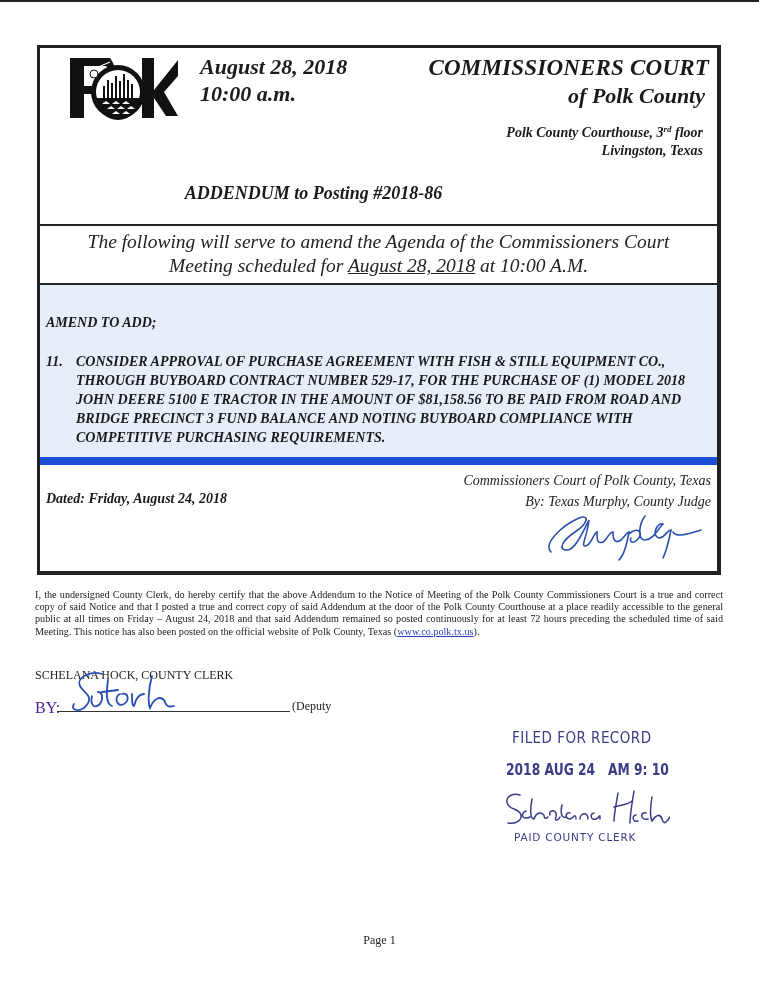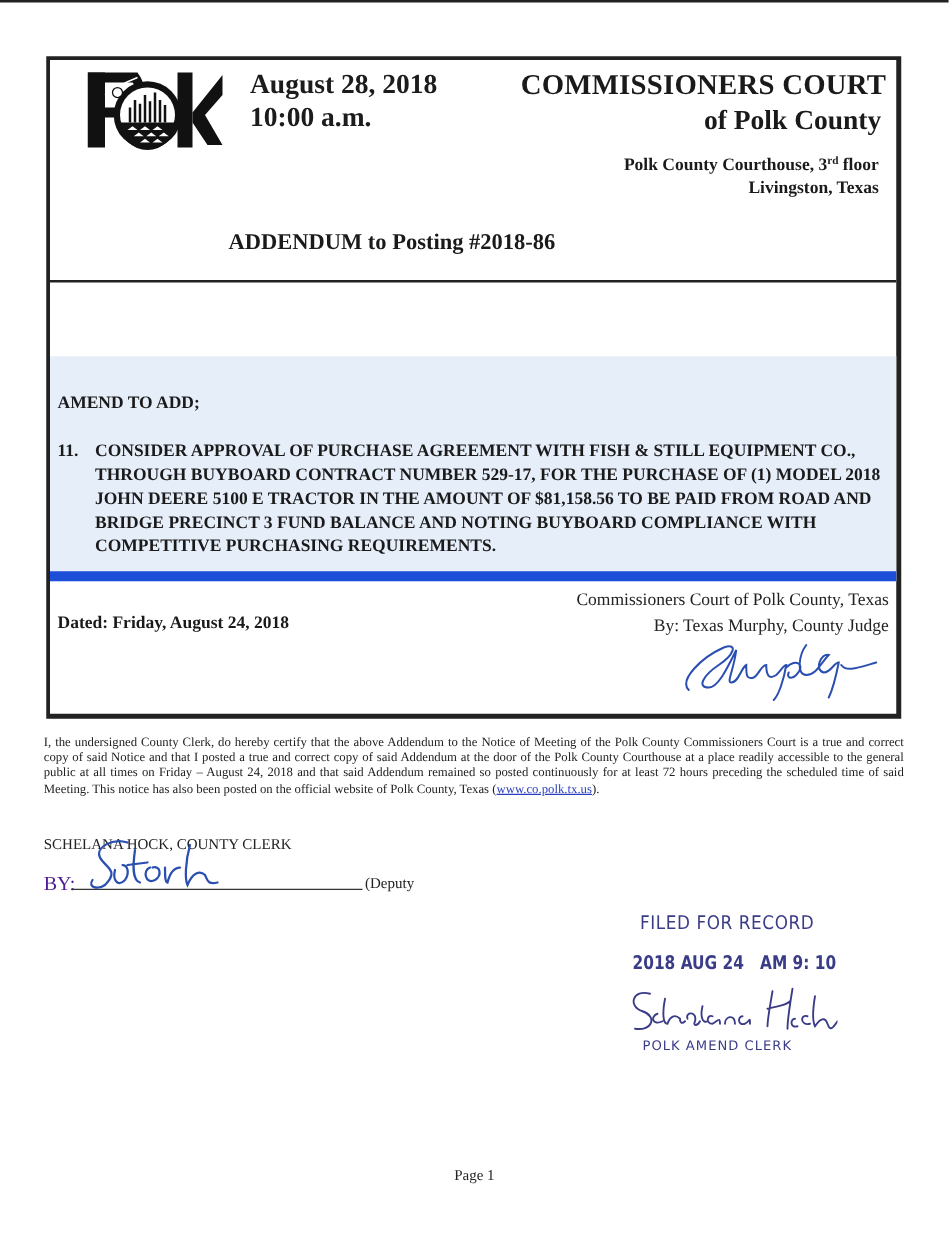--- a/index.html
+++ b/index.html
@@ -3,21 +3,21 @@
   <meta charset="utf-8">
   <style>
     * { margin: 0; padding: 0; box-sizing: border-box; }
     html, body { width: 759px; height: 994px; background: #ffffff; overflow: hidden; }
     body { position: relative; font-family: "Liberation Serif", "DejaVu Serif", serif; color: #1a1a1a; }
 
     .top-rule { position: absolute; left: 0; top: 0; width: 759px; height: 2px; background: #222; }
 
     .frame {
       position: absolute; left: 37px; top: 45px; width: 684px; height: 530px;
-      border: 3px solid #222; border-right-width: 4px; border-bottom-width: 4px;
+      border: 3px solid #222; border-right-width: 4px; border-bottom-width: 4px; font-style: italic;
     }
 
     
     .header { position: absolute; left: 0; top: 0; width: 100%; height: 178px; border-bottom: 2px solid #222; }
     .logo { position: absolute; left: 30px; top: 8px; width: 110px; height: 66px; }
     .meeting-date, .meeting-time {
       position: absolute; left: 160px; font-weight: bold; font-size: 22px; line-height: 26px; color: #1c1c1c;
     }
     .meeting-date { top: 6px; }
     .meeting-time { top: 33px; }
@@ -114,20 +114,24 @@
 
     <div class="court-title">COMMISSIONERS COURT</div>
     <div class="court-sub">of Polk County</div>
 
     <div class="address1"><span>Polk County Courthouse, 3</span><sup>rd</sup><span> floor</span></div>
     <div class="address2">Livingston, Texas</div>
 
     <div class="addendum-title">ADDENDUM to Posting #2018-86</div>
   </div>
 
+  <div class="intro">
+    <div>The following will serve to amend the Agenda of the Commissioners Court</div>
+    <div><span>Meeting scheduled for </span><u>August 28, 2018</u><span> at 10:00 A.M.</span></div>
+  </div>
 
   <div class="amend">
     <div class="amend-heading">AMEND TO ADD;</div>
     <div class="item">
       <span class="item-num">11.</span>
       <span class="item-text">CONSIDER APPROVAL OF PURCHASE AGREEMENT WITH FISH &amp; STILL EQUIPMENT CO., THROUGH BUYBOARD CONTRACT NUMBER 529-17, FOR THE PURCHASE OF (1) MODEL 2018 JOHN DEERE 5100 E TRACTOR IN THE AMOUNT OF $81,158.56 TO BE PAID FROM ROAD AND BRIDGE PRECINCT 3 FUND BALANCE AND NOTING BUYBOARD COMPLIANCE WITH COMPETITIVE PURCHASING REQUIREMENTS.</span>
     </div>
   </div>
 
   <div class="sign">
@@ -150,16 +154,16 @@
 <svg class="clerk-signature" viewBox="0 0 120 45">
   <path d="M40 4 C28 0 14 8 18 16 C22 24 34 26 22 38 C16 42 8 40 12 34 M30 26 C28 34 32 40 38 34 C42 28 40 22 36 22 M46 10 C44 24 44 34 50 36 M40 22 L56 20 M58 24 C52 26 54 38 62 34 C68 30 66 22 60 24 M70 24 C70 30 70 36 72 36 C74 28 78 24 82 24 M90 6 C86 20 86 34 88 38 C92 28 98 26 102 30 C104 34 104 38 112 36" stroke="#2b4fb0" stroke-width="1.8" fill="none" stroke-linecap="round"></path>
 </svg>
 
 <div class="stamp">
   <div class="stamp-line1">FILED FOR RECORD</div>
   <div class="stamp-line2">2018 AUG 24   AM 9: 10</div>
   <svg class="stamp-sig" viewBox="0 0 170 50">
     <path d="M20 8 C6 4 2 18 14 22 C26 26 22 38 8 36 M26 24 C20 26 22 34 30 30 M32 12 C30 22 30 32 34 32 C36 26 40 24 44 28 C44 32 46 32 48 30 M50 28 C48 22 58 22 56 30 C54 34 58 34 60 30 M62 18 C60 26 62 32 66 30 M70 26 C66 24 64 32 70 32 C74 30 76 26 76 32 M80 32 C80 26 88 24 88 32 M94 26 C90 26 90 34 96 32 C100 30 100 26 100 32 M118 6 C116 18 114 28 114 34 M114 20 C120 18 128 18 132 14 M134 4 C132 16 130 28 130 36 M136 28 C132 28 132 36 138 34 M146 26 C140 24 140 34 148 32 M152 10 C150 22 150 30 152 34 C156 28 160 26 162 32 C164 38 166 36 170 30" stroke="#3b3c87" stroke-width="1.5" fill="none" stroke-linecap="round"></path>
   </svg>
-  <div class="stamp-line3">POLK AMEND CLERK</div>
+  <div class="stamp-line3">PAID COUNTY CLERK</div>
 </div>
 
 <div class="page-num">Page 1</div>
 
 </body></html>

